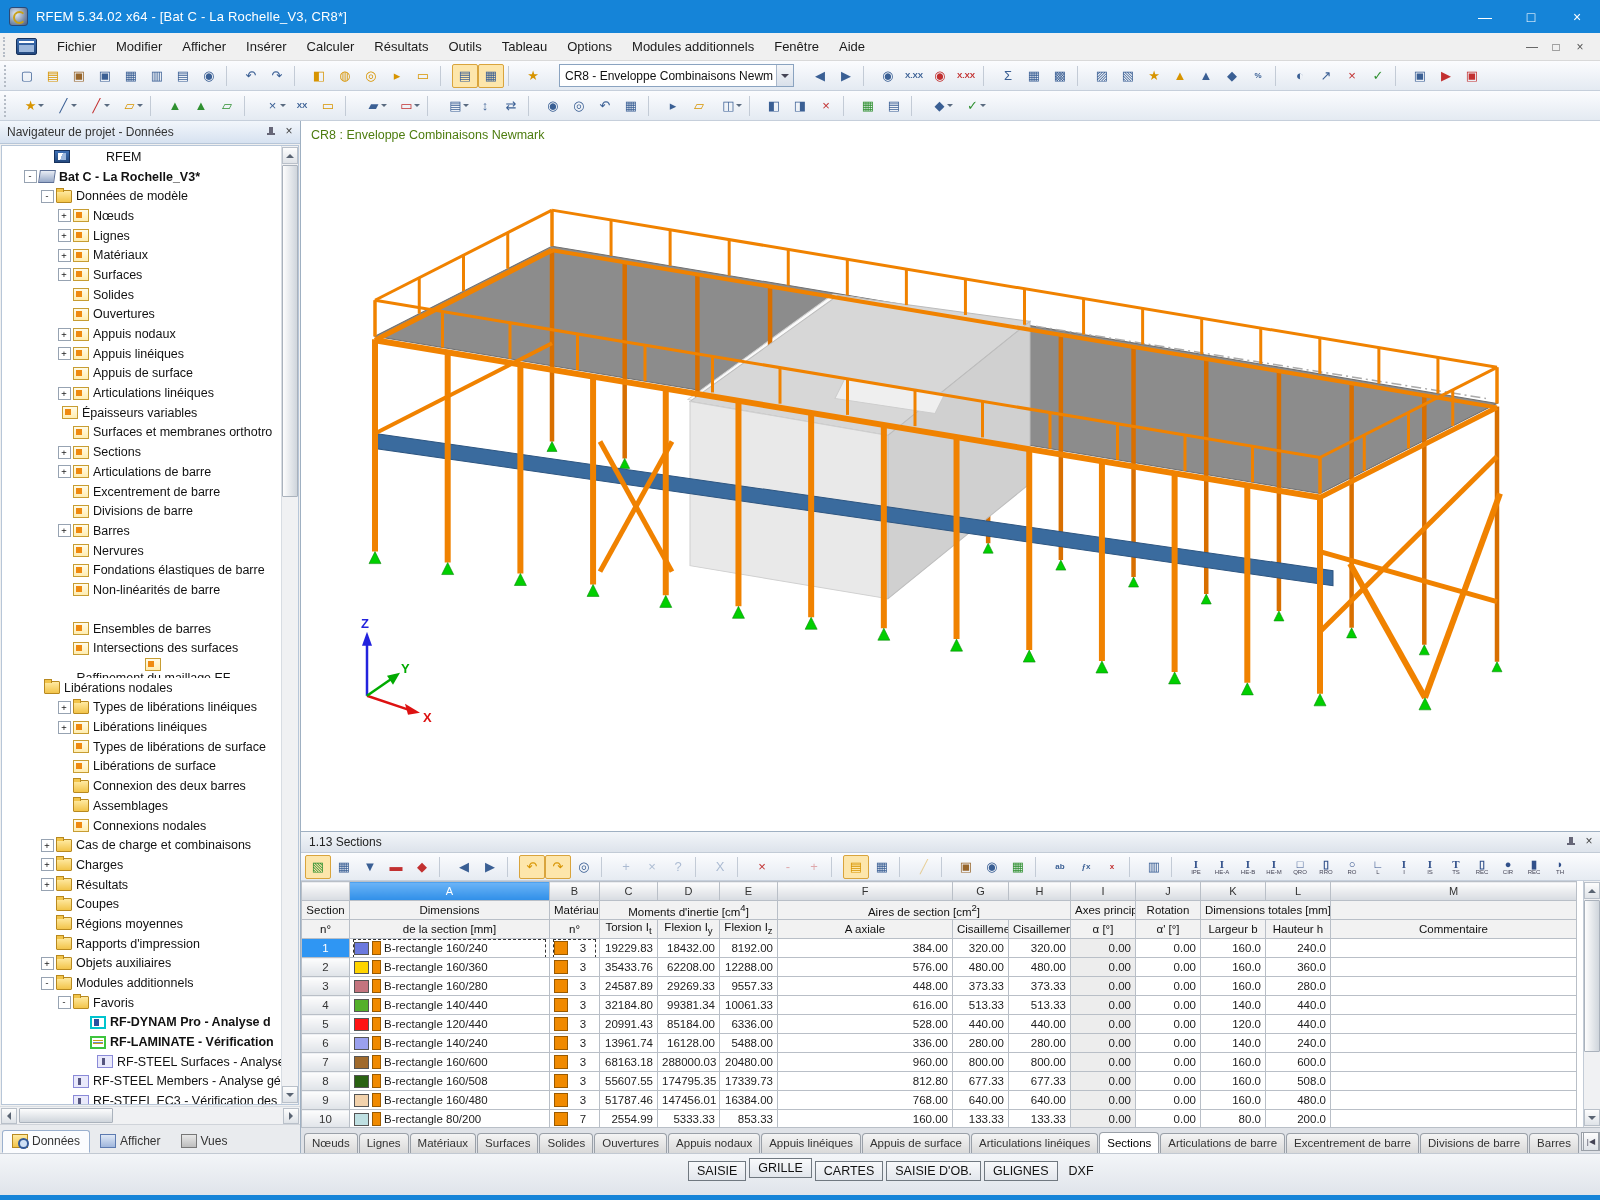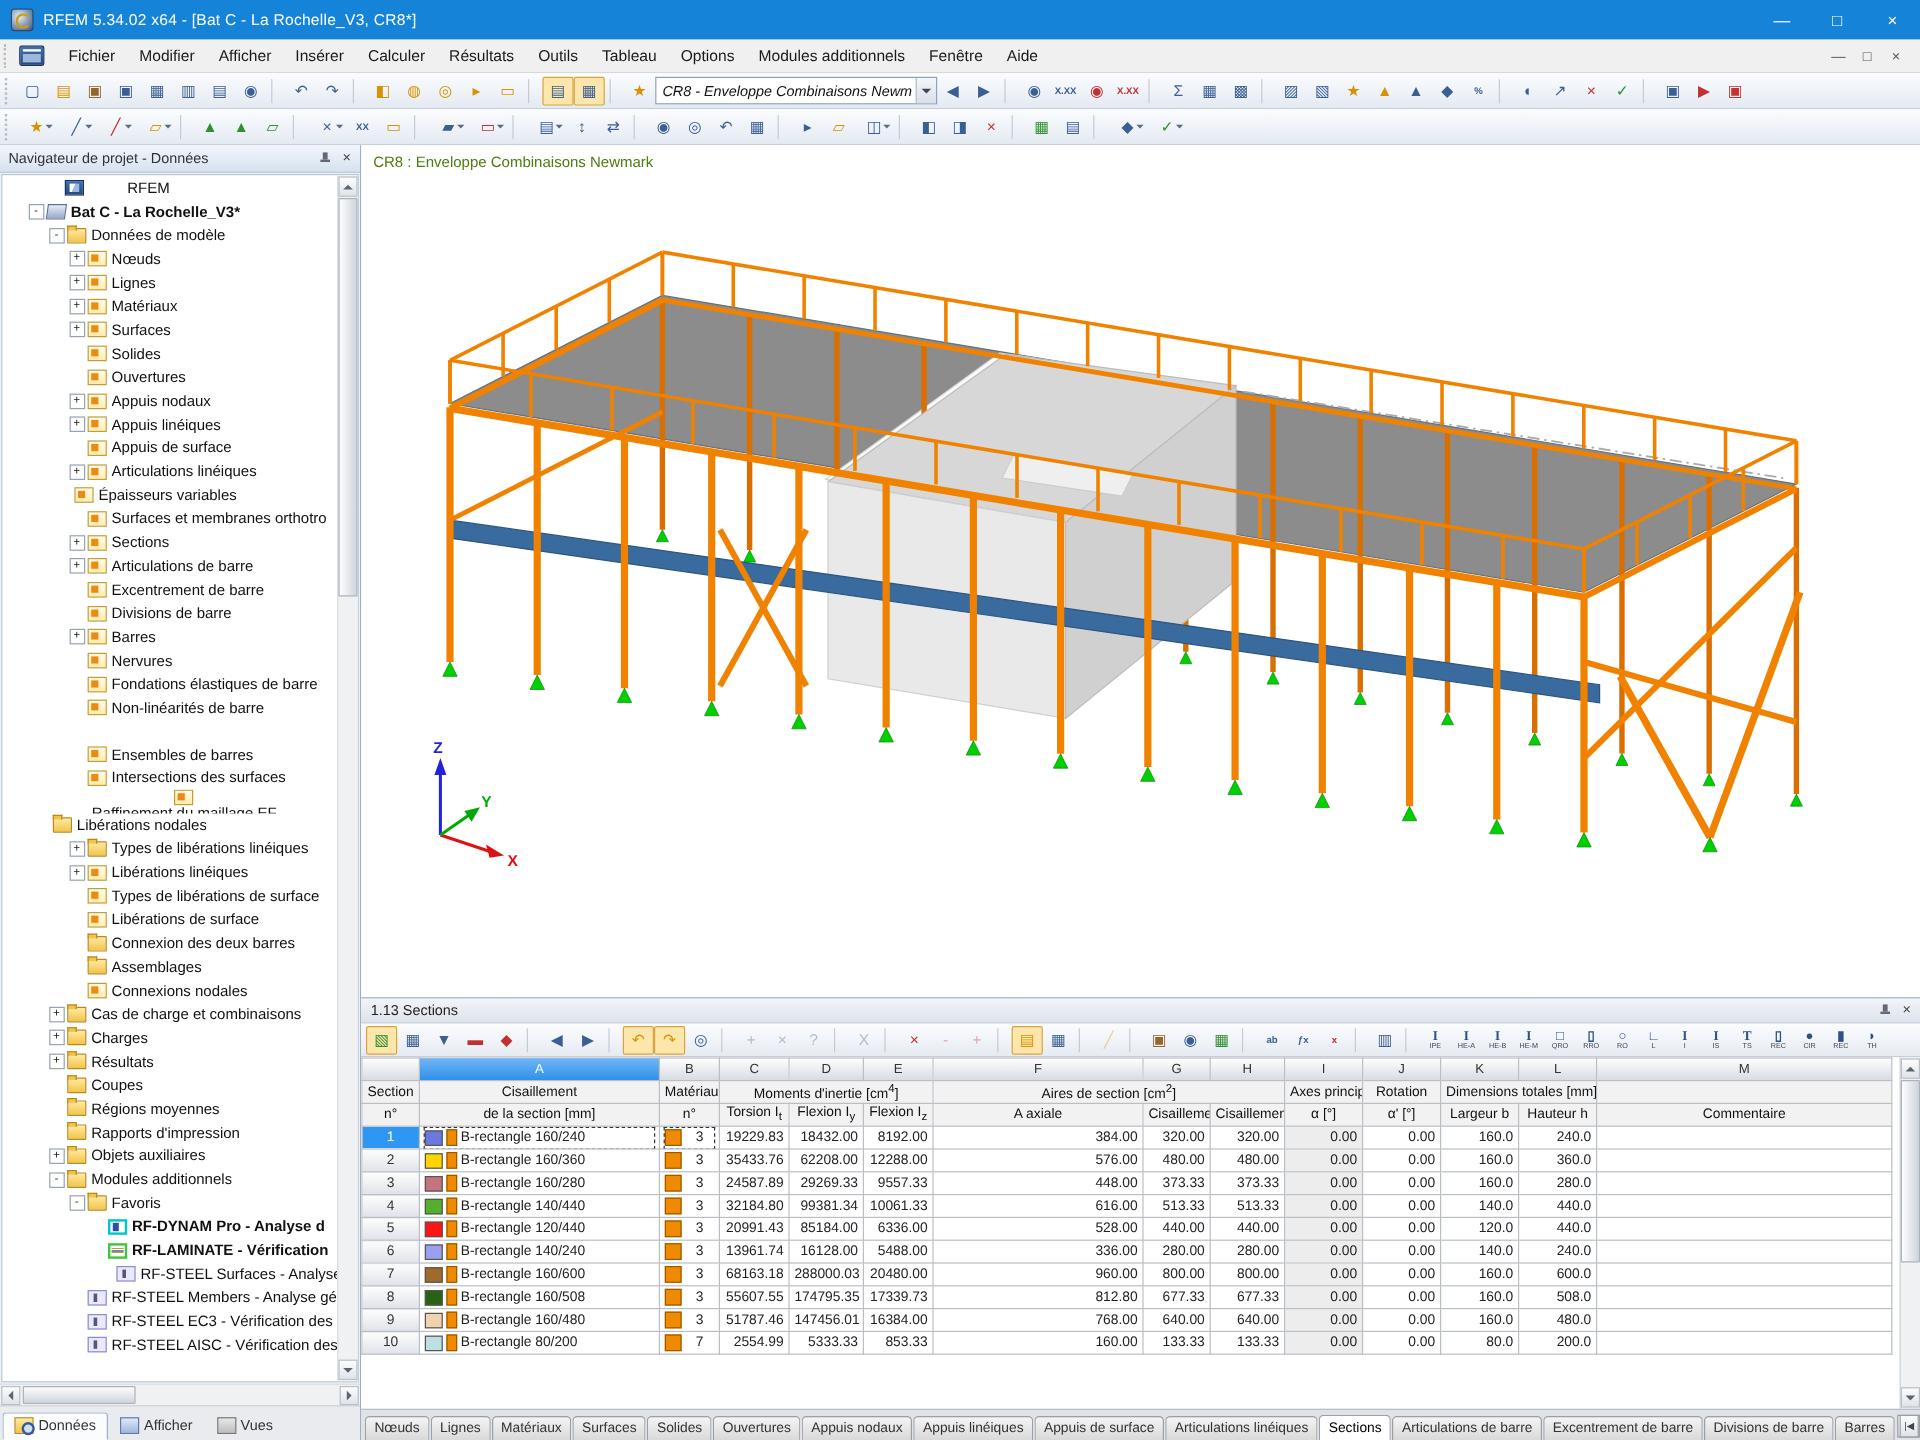--- a/index.html
+++ b/index.html
@@ -28,21 +28,21 @@
   .toolbar{height:29px;background:linear-gradient(#fbfcfe,#e4eaf2);border-bottom:1px solid #c6cfdb;display:flex;align-items:center;padding-left:4px;flex:none;white-space:nowrap;}
   .tb-grip{width:4px;height:22px;border-left:2px dotted #b5bcc6;margin-right:4px;flex:none;}
   .tbtn{width:24px;height:22px;display:inline-flex;align-items:center;justify-content:center;font-size:13px;color:#3a5f94;border:1px solid transparent;border-radius:2px;flex:none;position:relative;}
   .tbtn.sm{font-size:8px;font-weight:bold;letter-spacing:0;}
   .tbtn.on{background:#fde6ab;border-color:#d9a43c;}
   .tbtn.drop{width:31px;}
   .tbtn.drop::after{content:"";position:absolute;right:2px;top:9px;border:3px solid transparent;border-top-color:#5a6b80;}
   .c-gold{color:#d79400;} .c-red{color:#c23030;} .c-green{color:#2f9030;} .c-brown{color:#97652a;} .c-blue{color:#3a5f94;}
   .dis{opacity:.38;}
   .tsep{width:8px;height:20px;border-left:1px solid #c3cbd6;margin:0 3px 0 4px;flex:none;}
-  .combo{height:21px;width:233px;background:#fff;border:1px solid #8aa3c0;display:inline-flex;align-items:center;margin:0 0;flex:none;font-style:italic;}
+  .combo{height:21px;width:233px;background:#fff;border:1px solid #8aa3c0;display:inline-flex;align-items:center;margin:0 13px;flex:none;}
   .combo .cv{flex:1;padding:0 5px;font-size:12px;color:#111;white-space:nowrap;overflow:hidden;}
   .combo .ca{width:16px;height:100%;background:linear-gradient(#f4f6f9,#d9e0ea);border-left:1px solid #aab8cb;display:flex;align-items:center;justify-content:center;}
   .combo .ca::after{content:"";border:4px solid transparent;border-top-color:#445;margin-top:4px;}
 
   
   .main{flex:1;display:flex;min-height:0;}
   
   .navigator{width:300px;flex:none;display:flex;flex-direction:column;border-right:1px solid #9fb0c2;background:#f0f0f0;}
   .nav-header{height:22px;background:linear-gradient(#f2f6fb,#d7e2f0);border-bottom:1px solid #b7c6d8;display:flex;align-items:center;padding:0 4px 0 7px;font-size:12px;color:#333;flex:none;}
   .nav-header .sp{flex:1;}
@@ -1156,21 +1156,21 @@
                     <th class="lt"><span>G</span></th>
                     <th class="lt"><span>H</span></th>
                     <th class="lt"><span>I</span></th>
                     <th class="lt"><span>J</span></th>
                     <th class="lt"><span>K</span></th>
                     <th class="lt"><span>L</span></th>
                     <th class="lt"><span>M</span></th>
                   </tr>
                 <tr>
                   <th class="hd">Section</th>
-                  <th class="hd">Cisaillement</th>
+                  <th class="hd">Dimensions</th>
                   <th class="hd">Matériau</th>
                   <th class="hd" colspan="3"><span>Moments d'inertie [cm</span><sup>4</sup><span>]</span></th>
                   <th class="hd" colspan="3"><span>Aires de section [cm</span><sup>2</sup><span>]</span></th>
                   <th class="hd">Axes principaux</th>
                   <th class="hd">Rotation</th>
                   <th class="hd" colspan="2">Dimensions totales [mm]</th>
                   <th class="hd"></th>
                 </tr>
                 <tr>
                   <th class="hd">n°</th>
@@ -1503,13 +1503,25 @@
 
           <span>
                 <span>|◀</span>
               </span>
             </span>
         </div>
       </div>
     </div>
   </div>
 
+  <div class="statusbar">
+    <div class="sb-buttons">
+
+    <span class="stbtn boxed"><span>SAISIE</span></span>
+        <span class="stbtn boxed up"><span>GRILLE</span></span>
+        <span class="stbtn boxed"><span>CARTES</span></span>
+        <span class="stbtn boxed"><span>SAISIE D'OB.</span></span>
+        <span class="stbtn boxed"><span>GLIGNES</span></span>
+        <span class="stbtn plain"><span>DXF</span></span>
+      </div>
+    <div class="blue-strip"></div>
+  </div>
 </div>
 
 </body></html>

